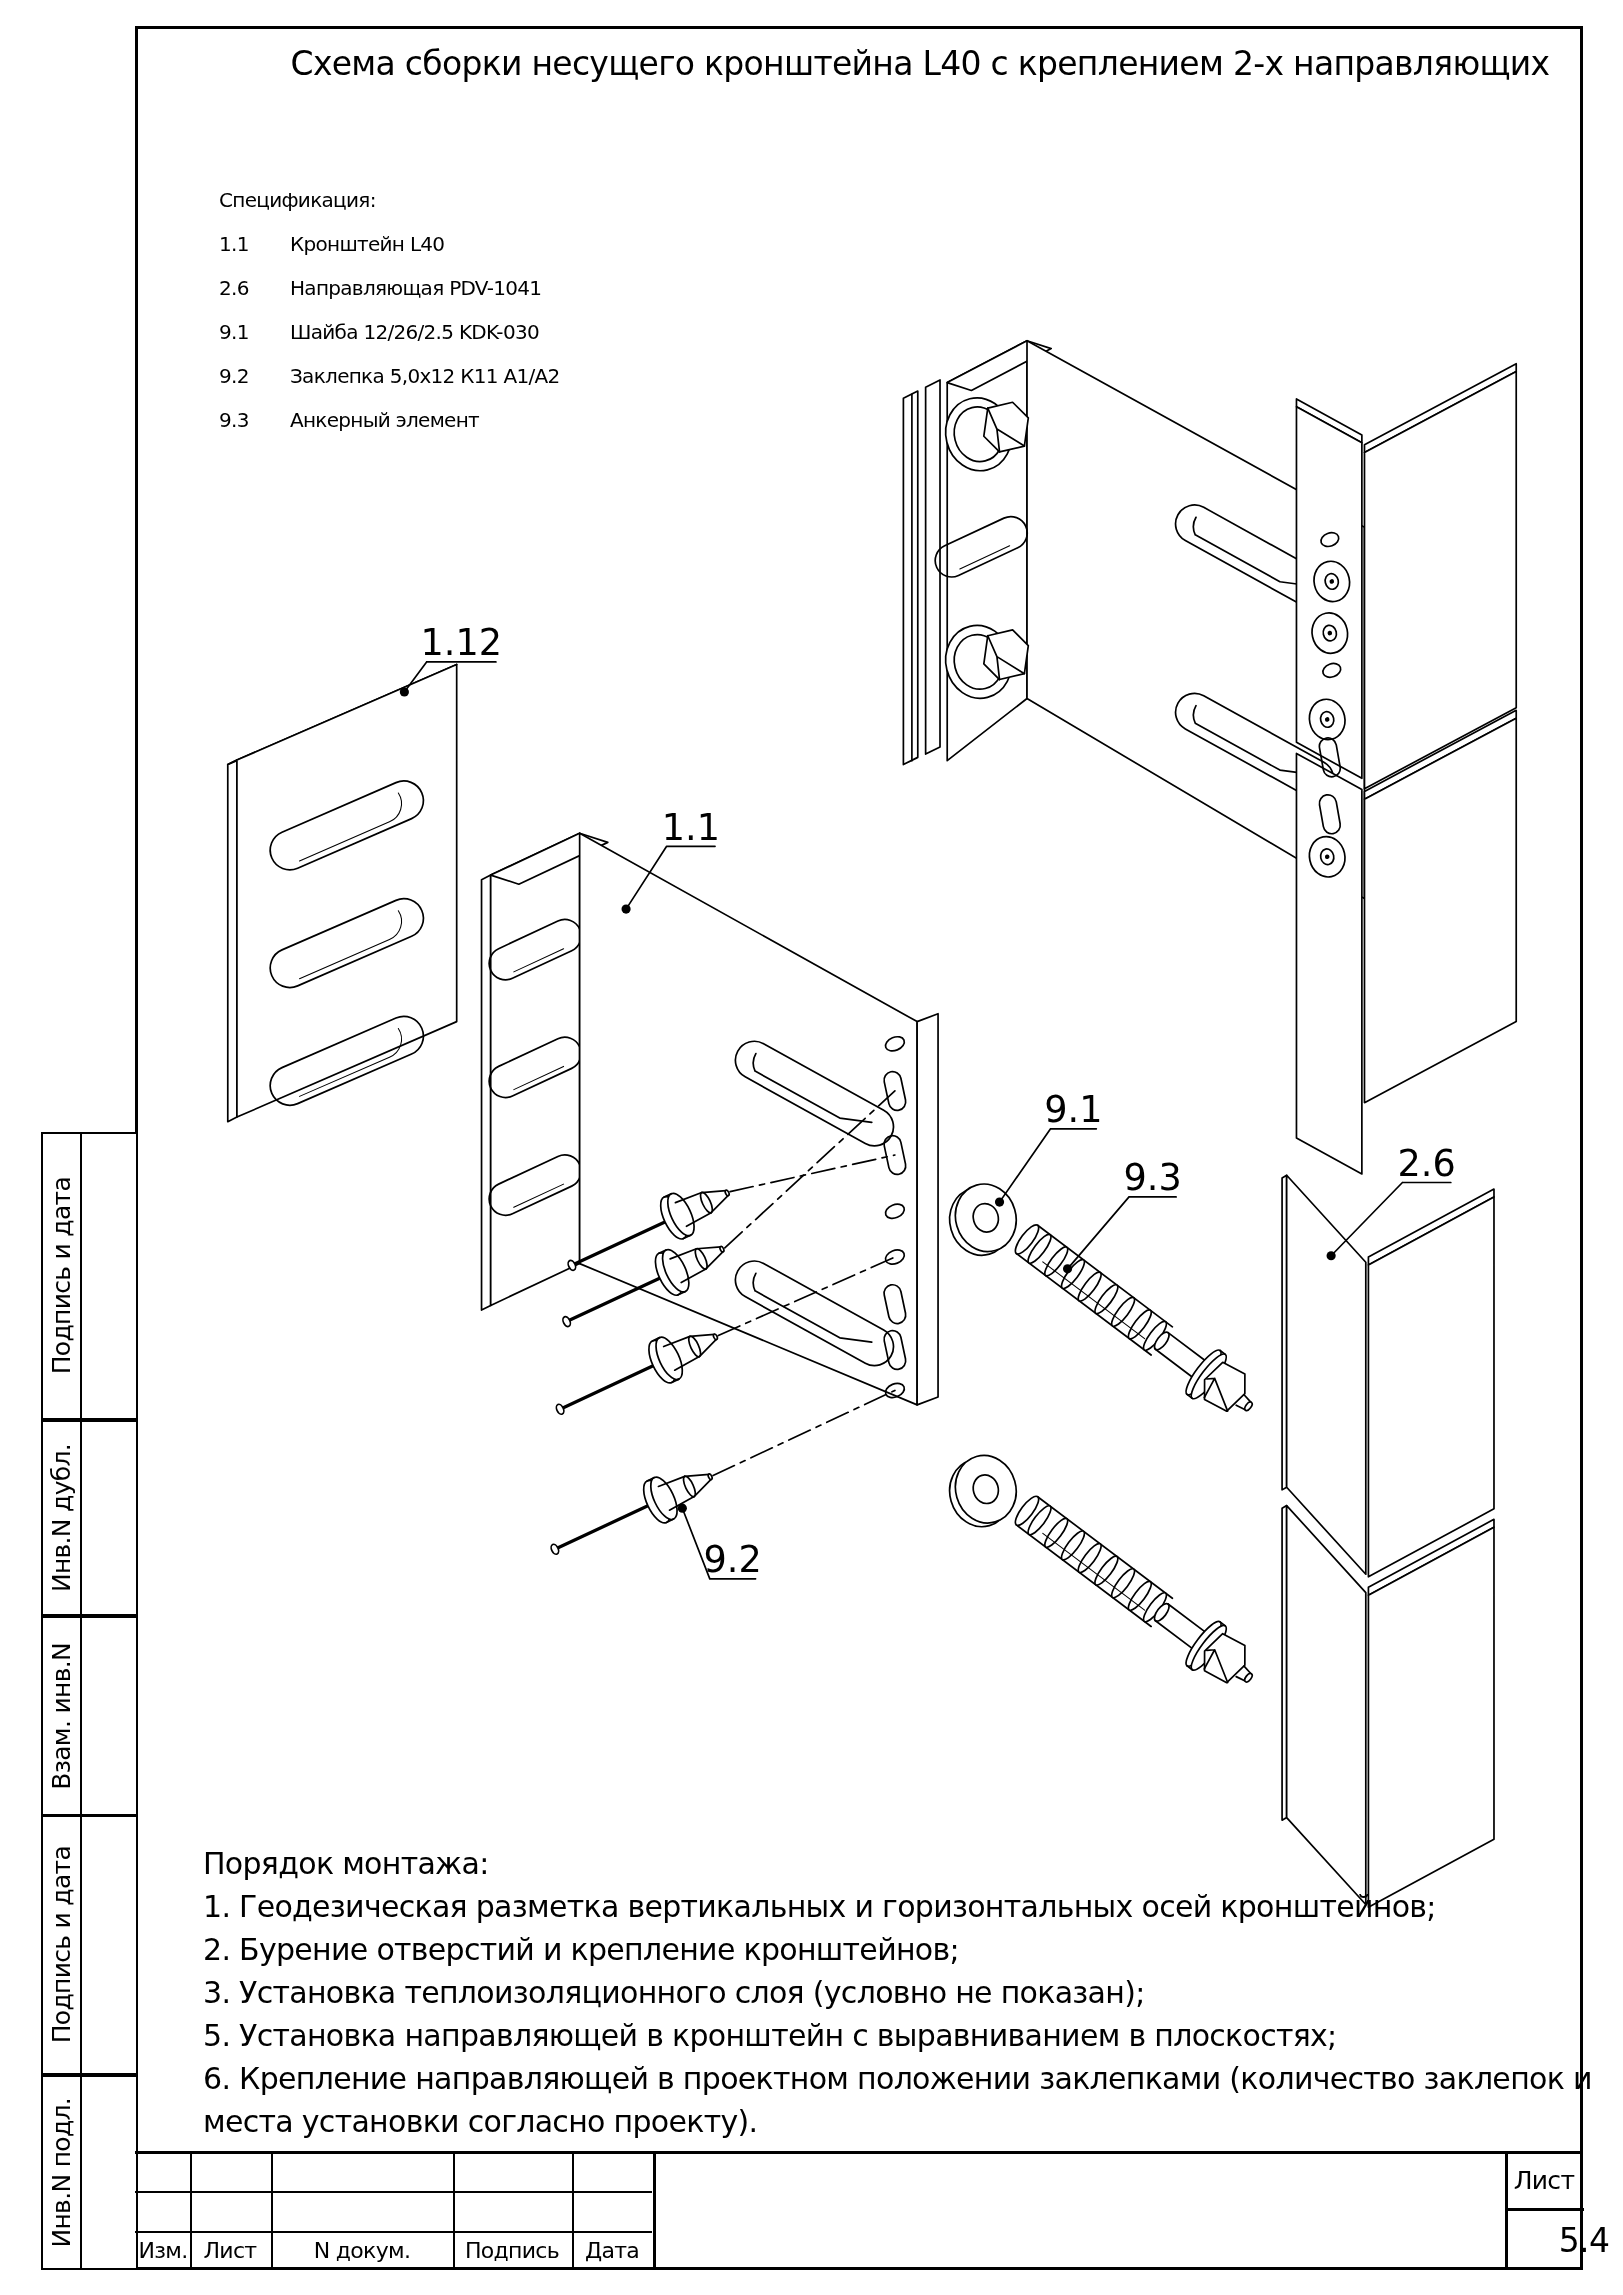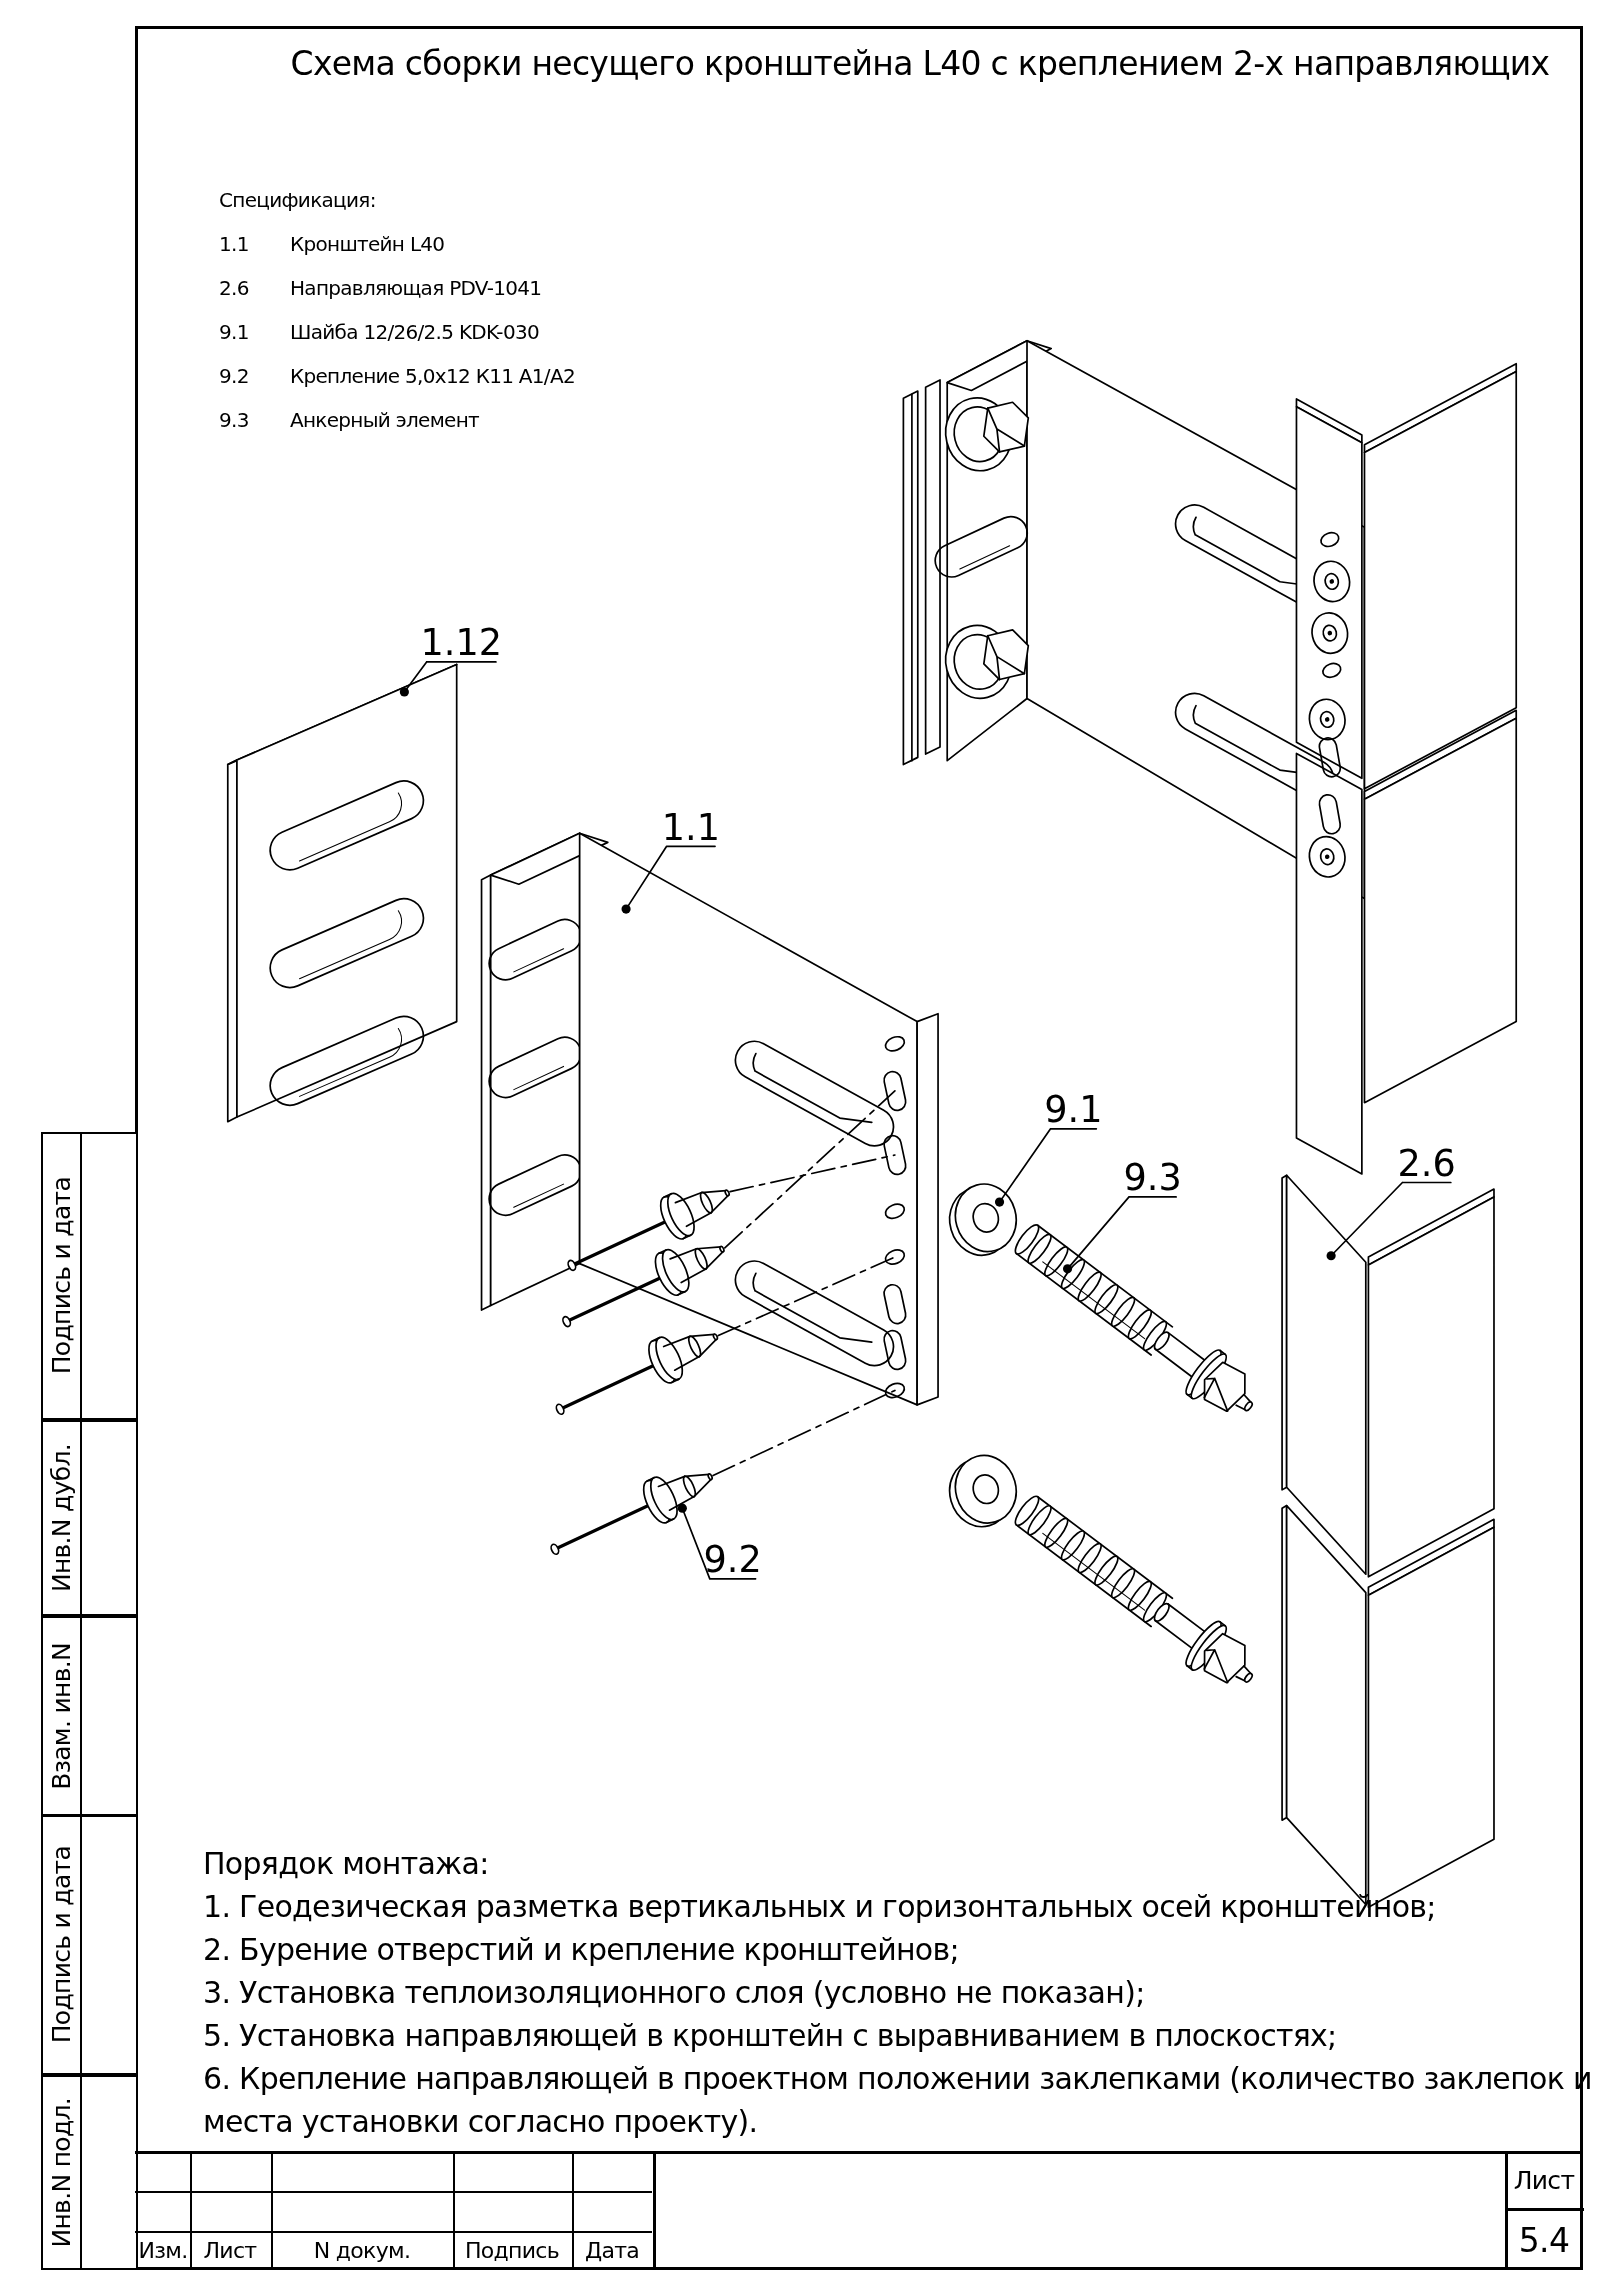--- a/index.html
+++ b/index.html
@@ -42,21 +42,21 @@
 
   <div class="frame"></div>
 
   <div class="title">Схема сборки несущего кронштейна L40 с креплением 2-х направляющих</div>
 
   <div class="spec">
     <div>Спецификация:</div>
     <div class="spec-row"><span class="num">1.1</span><span>Кронштейн L40</span></div>
     <div class="spec-row"><span class="num">2.6</span><span>Направляющая PDV-1041</span></div>
     <div class="spec-row"><span class="num">9.1</span><span>Шайба 12/26/2.5 KDK-030</span></div>
-    <div class="spec-row"><span class="num">9.2</span><span>Крепление 5,0х12 К11 А1/А2</span></div>
+    <div class="spec-row"><span class="num">9.2</span><span>Заклепка 5,0х12 К11 А1/А2</span></div>
     <div class="spec-row"><span class="num">9.3</span><span>Анкерный элемент</span></div>
   </div>
 
   <svg class="art" viewBox="0 0 2481 3509">
     <defs>
       <g id="slot-ins">
         <path d="M-95,-30 L95,-30 A30 30 0 0 1 95,30 L-95,30 A30 30 0 0 1 -95,-30 Z"></path>
         <path d="M-88,21 L62,21 M62,21 A30 30 0 0 0 92,-14" class="thin"></path>
       </g>
       <g id="slot-small">
@@ -306,17 +306,17 @@
     <span class="tb-text" style="left:230px;top:2250px;">Лист</span>
     <span class="tb-text" style="left:362px;top:2250px;">N докум.</span>
     <span class="tb-text" style="left:512px;top:2250px;">Подпись</span>
     <span class="tb-text" style="left:612px;top:2250px;">Дата</span>
   </div>
 
   <div>
     <div class="bar" style="left:1505px;top:2151px;width:2.6px;height:119px;"></div>
     <div class="bar" style="left:1505px;top:2208px;width:79px;height:2.6px;"></div>
     <span class="tb-text sheet-label" style="left:1544px;top:2180px;">Лист</span>
-    <span class="tb-text sheet-value" style="left:1544px;top:2240px;">5.4</span>
+    <span class="tb-text sheet-value" style="left:1584px;top:2240px;">5.4</span>
   </div>
 
 </div>
 
 
 </body></html>

